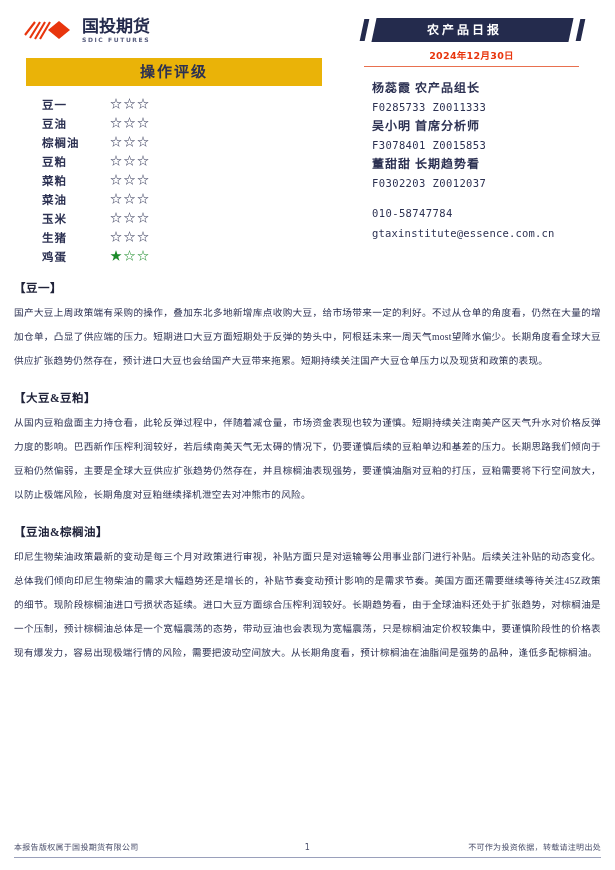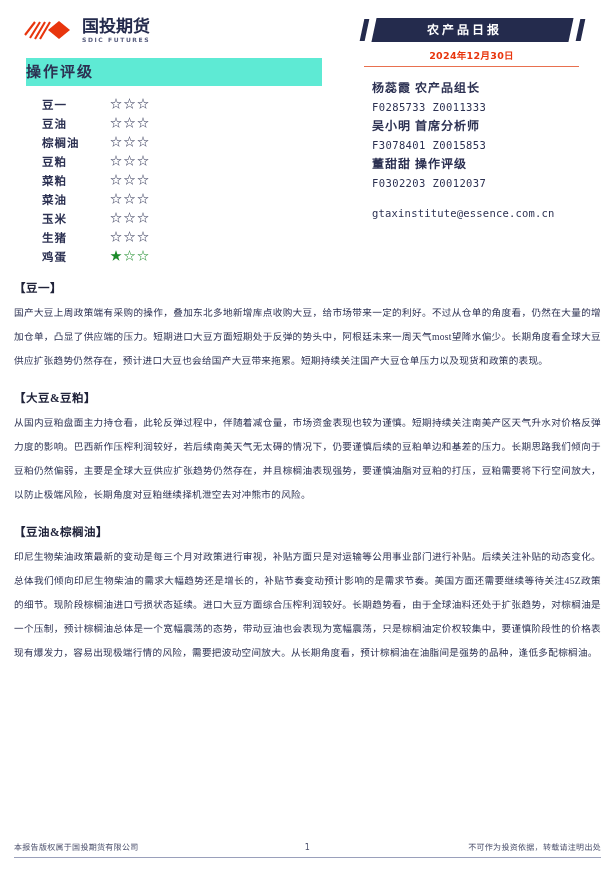--- a/index.html
+++ b/index.html
@@ -73,23 +73,24 @@
     font-size: 6px;
     font-weight: bold;
     color: #5a6080;
     letter-spacing: 1.6px;
     margin-top: 2px;
   }
 
   
   .rating-title {
     margin: 12px 10px 0 12px;
-    background: #5eead4;
+    background: #eab308;
     height: 28px;
     line-height: 28px;
+    text-align: center;
     font-size: 15px;
     font-weight: bold;
     color: #2c3152;
     letter-spacing: 2px;
   }
   .rating-list {
     margin: 8px 0 0 0;
     padding: 0 0 0 28px;
   }
   .rating-row {
@@ -322,23 +323,24 @@
         <div class="banner-label">农产品日报</div>
       </div>
 
       <div class="date-line">2024年12月30日</div>
 
       <div class="contacts">
           <div class="contact-person">杨蕊霞 农产品组长</div>
           <div class="contact-code">F0285733 Z0011333</div>
           <div class="contact-person">吴小明 首席分析师</div>
           <div class="contact-code">F3078401 Z0015853</div>
-          <div class="contact-person">董甜甜 操作评级</div>
+          <div class="contact-person">董甜甜 长期趋势看</div>
           <div class="contact-code">F0302203 Z0012037</div>
           <div class="contact-gap"></div>
+          <div class="contact-phone">010-58747784</div>
           <div class="contact-email">gtaxinstitute@essence.com.cn</div>
         </div>
 
     </div>
   </div>
 
   <div class="content">
       <div class="section">
         <div class="section-title">【豆一】</div>
         <div class="section-body">国产大豆上周政策端有采购的操作，叠加东北多地新增库点收购大豆，给市场带来一定的利好。不过从仓单的角度看，仍然在大量的增加仓单，凸显了供应端的压力。短期进口大豆方面短期处于反弹的势头中，阿根廷未来一周天气most望降水偏少。长期角度看全球大豆供应扩张趋势仍然存在，预计进口大豆也会给国产大豆带来拖累。短期持续关注国产大豆仓单压力以及现货和政策的表现。</div>

